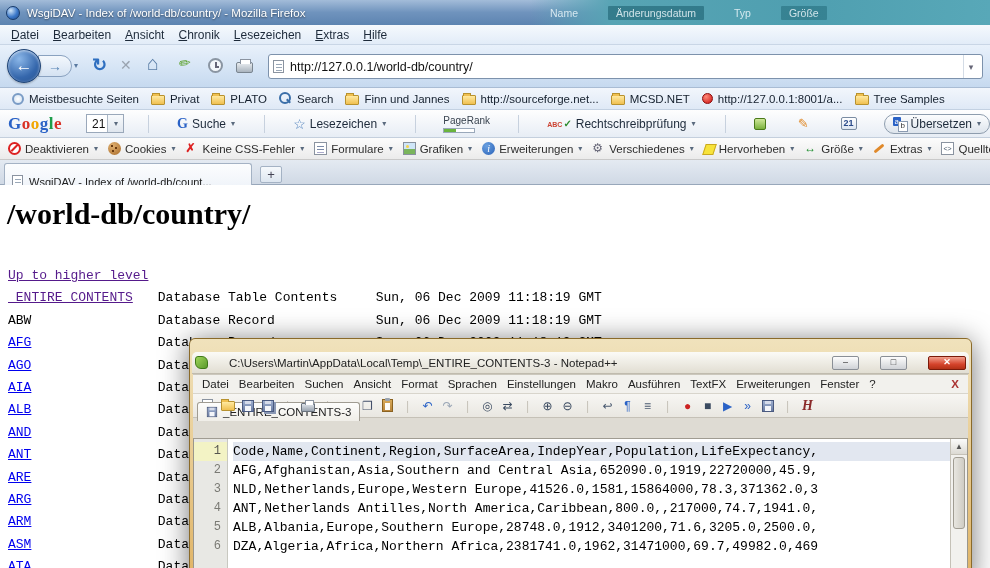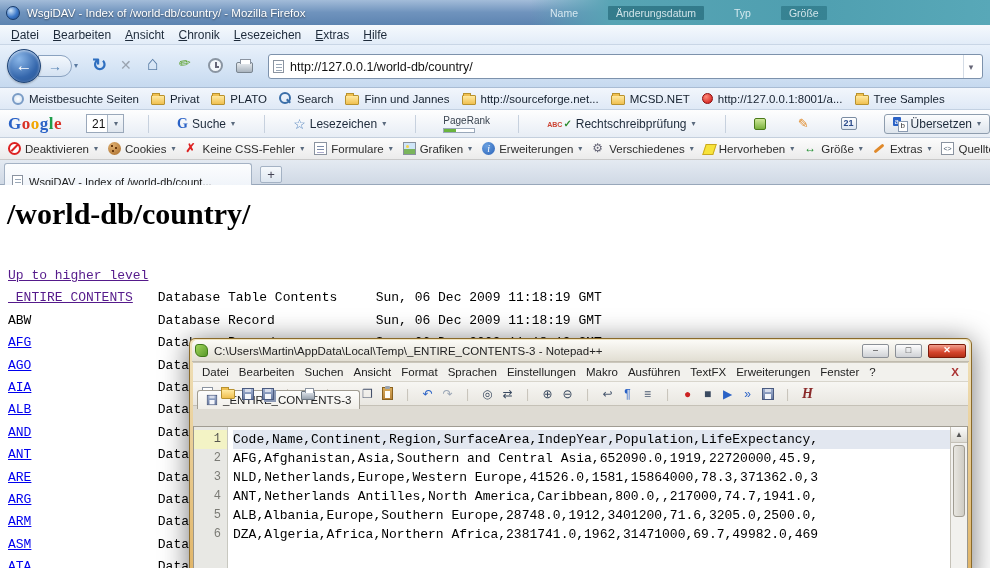--- a/index.html
+++ b/index.html
@@ -65,21 +65,21 @@
   .bm-ico.mostvisited{width:12px;height:12px;border-radius:50%;border:2px solid #7a9cc6;background:radial-gradient(#fff,#cfe0f2)}
 
   
   .googlebar{top:110px;height:28px;background:linear-gradient(#fefefe,#e7edf5);border-bottom:1px solid #c4cfdd;display:flex;align-items:center;gap:22px;padding-left:8px;white-space:nowrap;overflow:hidden}
   .glogo{font-family:"Liberation Serif",serif;font-weight:bold;font-size:17px;letter-spacing:.5px;margin-right:2px}
   .gsearch{width:212px;height:19px;background:#fff;border:1px solid #9aa8ba;display:inline-flex;align-items:center}
   .gsv{flex:1;padding-left:5px;font-size:12px;color:#111}
   .gsd{width:16px;align-self:stretch;background:linear-gradient(#f8fafc,#dfe6ee);border-left:1px solid #aab6c4;text-align:center;line-height:17px}
   .gsep{width:1px;height:18px;background:#c7d1de;margin:0 2px}
   .gbtn{display:inline-flex;align-items:center;gap:4px;padding:2px 5px;font-size:12px;color:#1d2a3a}
-  .gbtn.raised{border:1px solid #8e9dae;border-radius:3px;background:linear-gradient(#fcfdfe,#dde4ec);padding:2px 8px}
+  .gbtn.raised{border:1px solid #8e9dae;border-radius:10px;background:linear-gradient(#fcfdfe,#dde4ec);padding:2px 8px}
   .dd{display:inline-block;margin-left:1px}
   .dd::after{content:'▾';font-size:8px;color:#5a6a7e;vertical-align:2px}
   .gico-g::before{content:'G';font-family:"Liberation Serif",serif;font-weight:bold;font-size:14px;color:#2a62c6}
   .gico-star::before{content:'☆';font-size:14px;color:#4a7ebb}
   .gpr{display:inline-flex;flex-direction:column;align-items:flex-start;gap:2px;padding:0 4px}
   .gpr-label{font-size:10px;color:#39434f}
   .gpr-bar{width:32px;height:5px;border:1px solid #9aa8ba;background:#fff}
   .gpr-fill{display:block;width:40%;height:100%;background:#6ab43e}
   .gico-abc{font-size:7px;font-weight:bold;color:#c43;line-height:1}
   .gico-abc::after{content:'✓';color:#2a8a2a;font-size:10px;margin-left:1px}
@@ -125,21 +125,21 @@
   .row{height:22.4px}
   .rname{display:inline-block;width:142px}
   .rname.visited{color:#551A8B;text-decoration:underline}
   .rname.blue{color:#0000EE;text-decoration:underline}
   .rname.plain{color:#000}
   .rtype{display:inline-block;width:210px;color:#000}
   .rdate{color:#000}
 
   
   .npp{position:absolute;left:189px;top:338px;width:783px;height:245px;z-index:10;border:1px solid #8a6a2a;border-radius:6px 6px 0 0;background:linear-gradient(#f0e2bc,#e0b364);padding:0 3px 3px;box-shadow:0 3px 28px rgba(0,0,0,.55);display:flex;flex-direction:column}
-  .npp-title{height:22px;display:flex;align-items:center;gap:6px;padding:0 3px;background:linear-gradient(rgba(252,252,250,.95),rgba(224,222,214,.9));border-radius:5px 5px 0 0;margin:1px -1px 0;border-bottom:1px solid #c0bbae}
+  .npp-title{height:22px;display:flex;align-items:center;gap:21px;padding:0 3px;background:linear-gradient(rgba(252,252,250,.95),rgba(224,222,214,.9));border-radius:5px 5px 0 0;margin:13px -1px 0;border-bottom:1px solid #c0bbae}
   .npp-ico{width:13px;height:13px;background:linear-gradient(135deg,#9fd45a,#5a9a2a);border:1px solid #3f7a18;border-radius:3px 6px 3px 6px;flex:0 0 auto}
   .npp-title-text{flex:1;font-size:11.5px;color:#222;white-space:nowrap;overflow:hidden}
   .wbtn{width:27px;height:14px;border:1px solid #8a8f96;border-radius:2px;background:linear-gradient(#fdfdfd,#cfd2d6);display:flex;align-items:center;justify-content:center;font-size:9px;color:#333;line-height:1}
   .wbtn.close{width:38px;background:linear-gradient(#f2a08e,#d5442c 60%,#b23016);border-color:#7a1a0a;color:#fff;font-weight:bold}
   .npp-menu{height:19px;background:#f2f1ed;display:flex;align-items:center;padding:0 4px;font-size:11.5px;color:#222;border-top:1px solid #cbc7bc}
   .mi{padding:1px 5px;white-space:nowrap}
   .mx{margin-left:auto;font-weight:bold;color:#a33;padding-right:5px}
   .npp-tools{height:24px;background:linear-gradient(#f7f6f3,#e9e7e1);display:flex;align-items:center;gap:3px;padding:0 6px;border-top:1px solid #d8d5cc}
   .ticon{width:17px;height:17px;display:flex;align-items:center;justify-content:center}
   .tg{display:inline-block;font-size:12px;line-height:16px}

